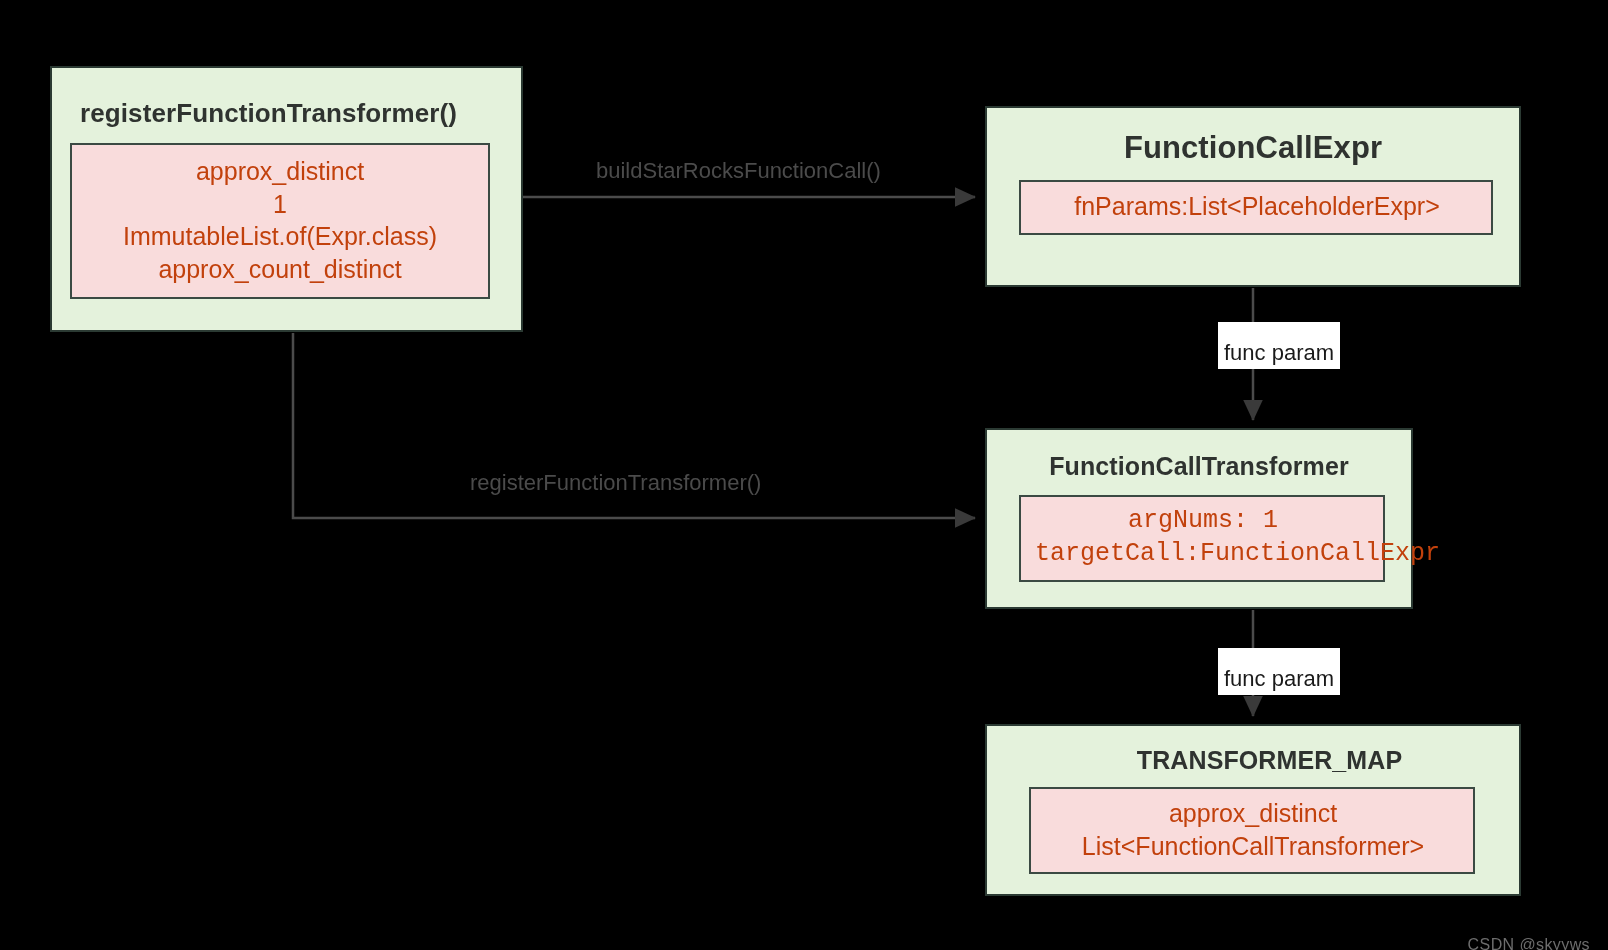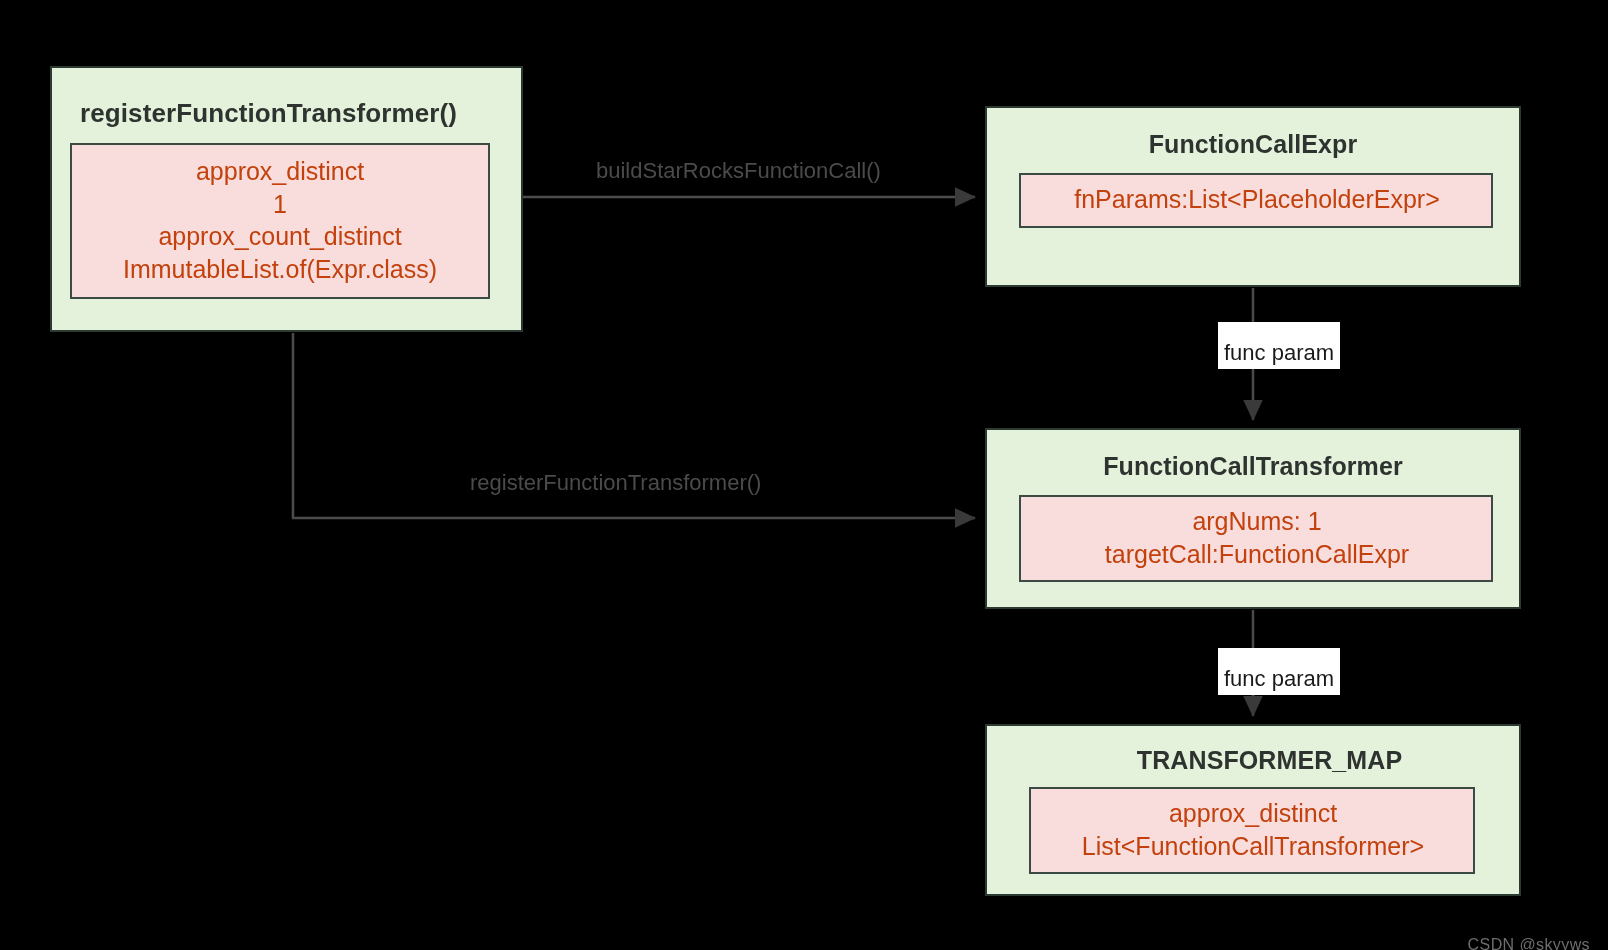--- a/index.html
+++ b/index.html
@@ -79,44 +79,45 @@
   }
 
   
   #node-fce {
     left: 985px;
     top: 90px;
     width: 536px;
     height: 181px;
   }
   #node-fce .node-title {
-    font-size: 25px;
+    font-size: 31px;
     margin: 22px 0 0 0;
   }
   #node-fce .attr-box {
     margin: 14px 26px 0 32px;
     padding: 8px 12px 10px 14px;
     font-size: 25px;
   }
 
   
   #node-fct {
     left: 985px;
     top: 412px;
-    width: 536px;
+    width: 428px;
     height: 181px;
   }
   #node-fct .node-title {
     font-size: 25px;
     margin: 22px 0 0 0;
   }
   #node-fct .attr-box {
     margin: 14px 26px 0 32px;
     padding: 8px 12px 10px 14px;
     font-size: 25px;
+    font-family: Liberation Mono, monospace;
   }
 
   
   #node-map {
     left: 985px;
     top: 708px;
     width: 536px;
     height: 172px;
   }
   #node-map .node-title {
@@ -178,22 +179,22 @@
     <path d="M 1253,272 L 1253,404" stroke="#4b4b4b" stroke-width="2.5" fill="none" marker-end="url(#arrowhead)"></path>
 
     <path d="M 1253,594 L 1253,700" stroke="#4b4b4b" stroke-width="2.5" fill="none" marker-end="url(#arrowhead)"></path>
   </svg>
 
   <div class="node" id="node-register">
     <div class="node-title">registerFunctionTransformer()</div>
     <div class="attr-box">
       <div class="attr-line">approx_distinct</div>
       <div class="attr-line">1</div>
+      <div class="attr-line">ImmutableList.of(Expr.class)</div>
       <div class="attr-line">approx_count_distinct</div>
-      <div class="attr-line">ImmutableList.of(Expr.class)</div>
     </div>
   </div>
 
   <div class="node" id="node-fce">
     <div class="node-title">FunctionCallExpr</div>
     <div class="attr-box">
       <div class="attr-line">fnParams:List&lt;PlaceholderExpr&gt;</div>
     </div>
   </div>
 

